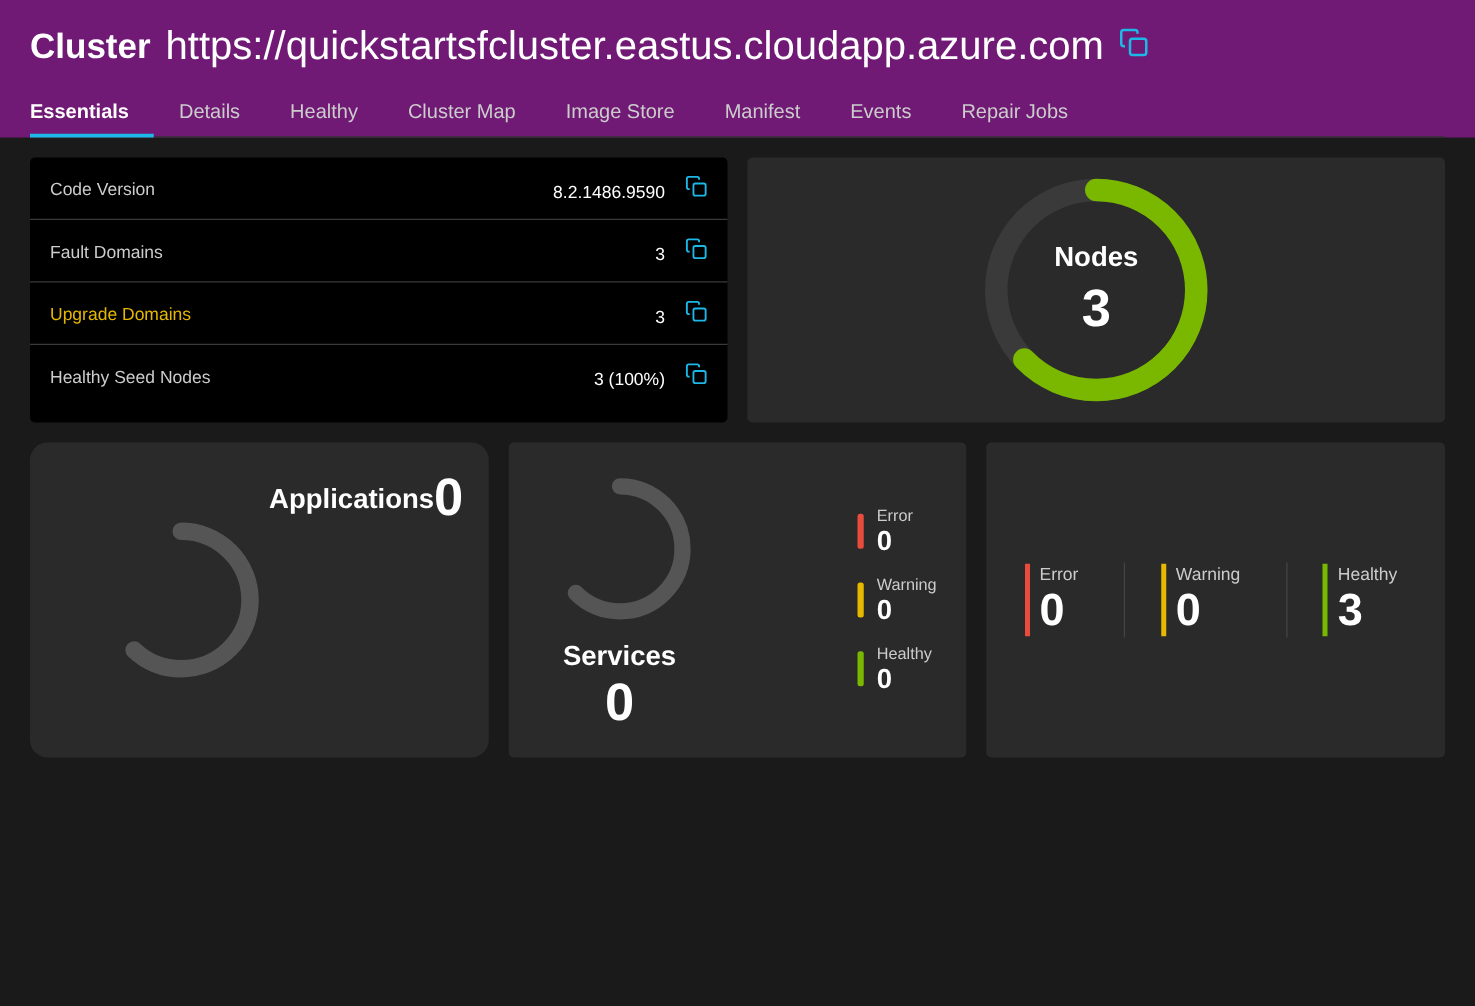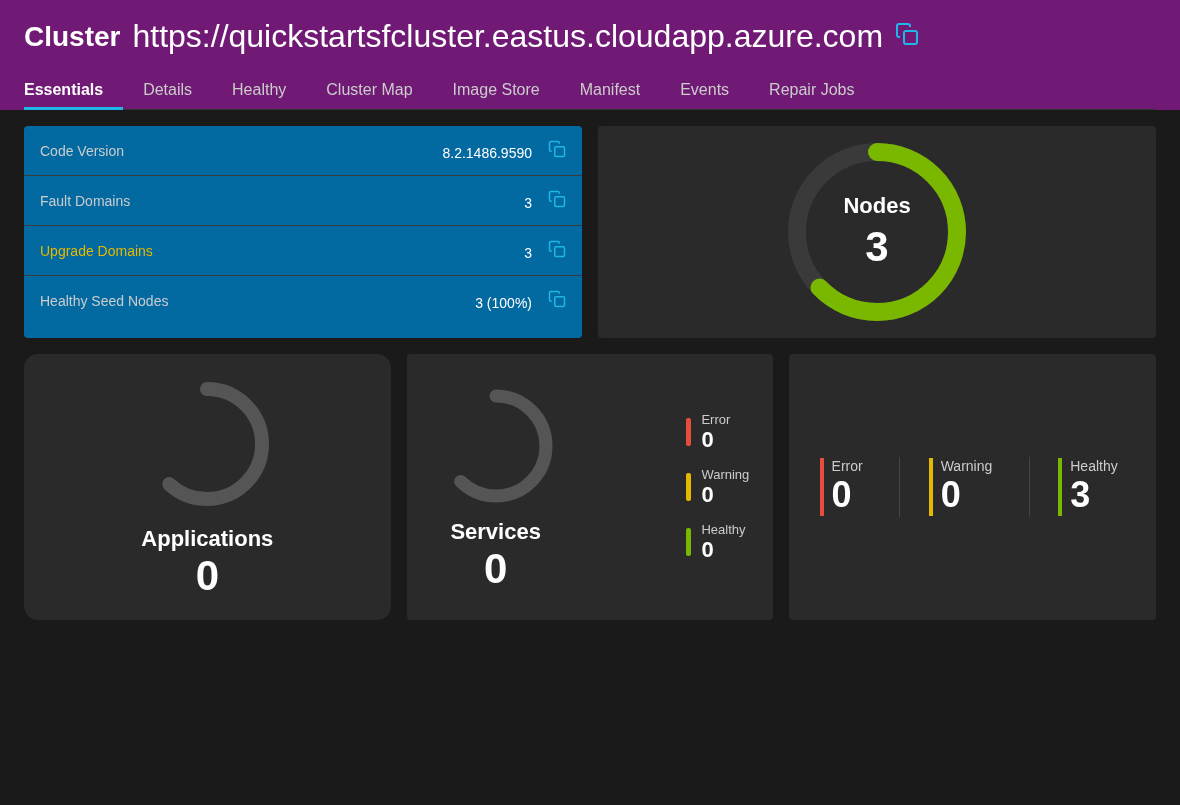--- a/index.html
+++ b/index.html
@@ -129,21 +129,21 @@
     
     .info-grid {
       display: grid;
       grid-template-columns: 1fr 1fr;
       gap: 16px;
       margin-bottom: 16px;
     }
 
     
     .info-panel {
-      background: #0369a1;
+      background: #000000;
       border-radius: 4px;
       padding: 0;
     }
     .info-row {
       display: flex;
       align-items: center;
       justify-content: space-between;
       padding: 14px 16px;
       border-bottom: 1px solid #3a3a3a;
     }
@@ -200,22 +200,20 @@
       display: grid;
       grid-template-columns: 1fr 1fr 1fr;
       gap: 16px;
     }
 
     
     .app-panel {
       background: #2a2a2a;
       border-radius: 14px;
       display: flex;
-      flex-direction: column;
-      align-items: center;
       justify-content: flex-end;
       padding: 20px;
       min-height: 210px;
     }
     .app-label {
       font-size: 22px;
       font-weight: 600;
       color: #fff;
       margin-top: 12px;
     }

